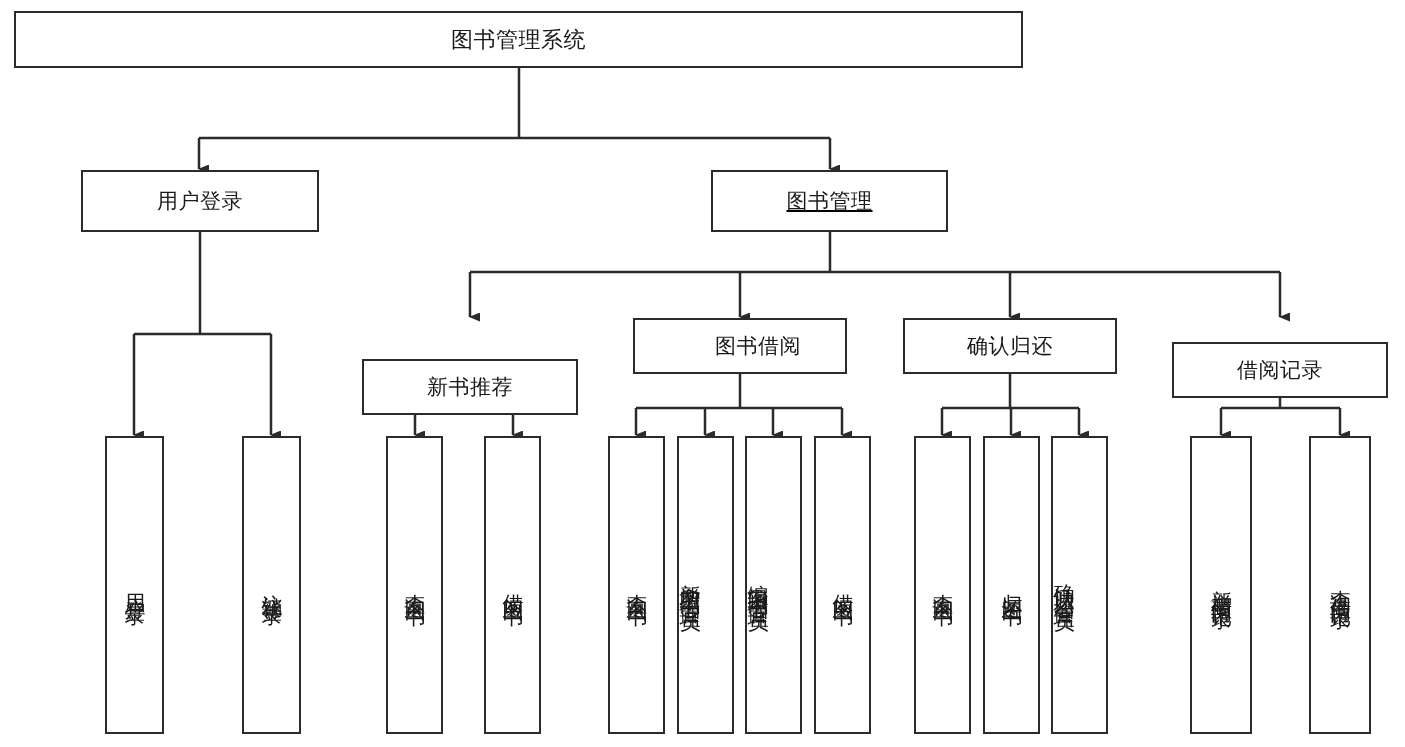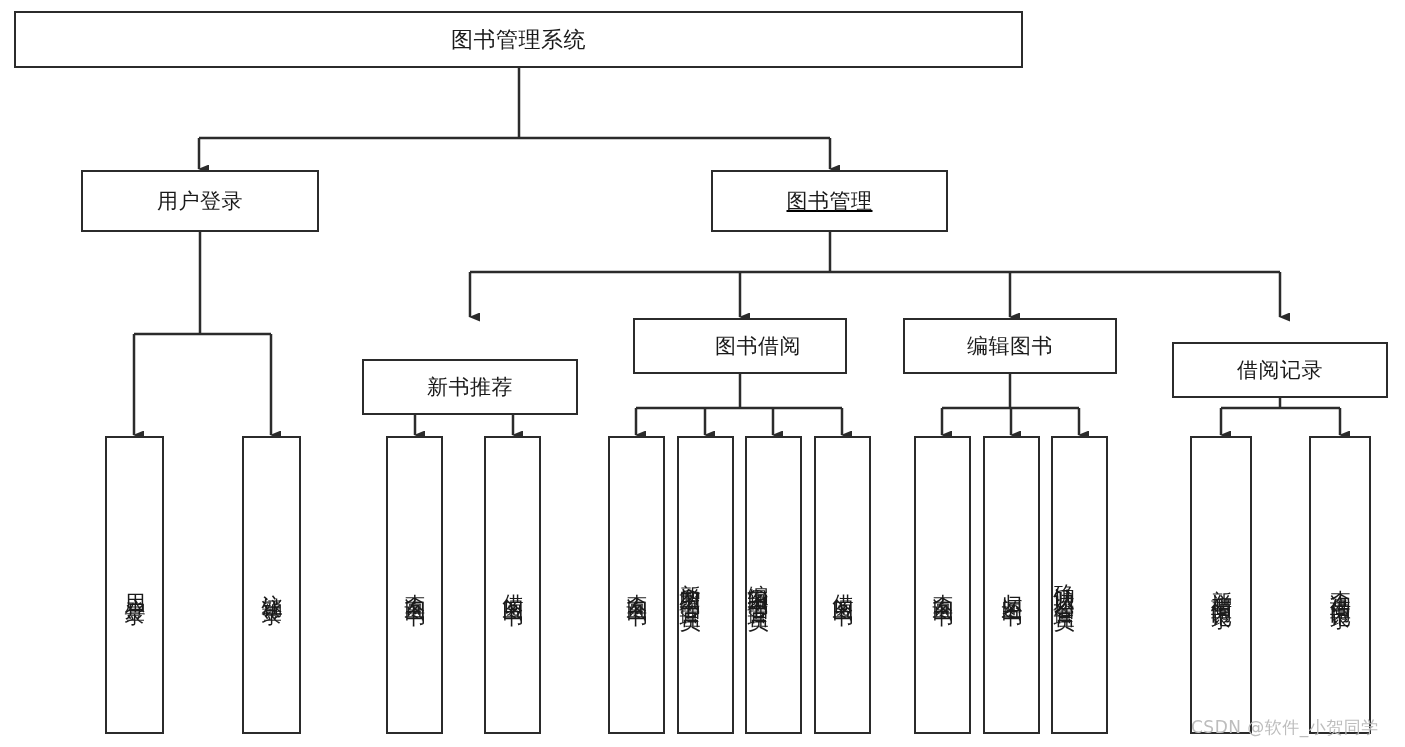--- a/index.html
+++ b/index.html
@@ -133,21 +133,21 @@
       <div class="node horiz" style="left: 711px; top: 170px; width: 237px; height: 62px; text-decoration: underline;">
         <span class="node-label">图书管理</span>
       </div>
       <div class="node horiz" style="left: 362px; top: 318px; width: 216px; height: 56px; margin-top: 41px;">
         <span class="node-label">新书推荐</span>
       </div>
       <div class="node horiz" style="left: 633px; top: 318px; width: 214px; height: 56px; padding-left: 36px;">
         <span class="node-label">图书借阅</span>
       </div>
       <div class="node horiz" style="left: 903px; top: 318px; width: 214px; height: 56px;">
-        <span class="node-label">编辑图书</span>
+        <span class="node-label">确认归还</span>
       </div>
       <div class="node horiz" style="left: 1172px; top: 318px; width: 216px; height: 56px; margin-top: 24px;">
         <span class="node-label">借阅记录</span>
       </div>
       <div class="node vert mid" style="left: 105px; top: 436px; width: 59px; height: 298px;">
         <span class="node-label">用户登录</span>
       </div>
       <div class="node vert mid" style="left: 242px; top: 436px; width: 59px; height: 298px;">
         <span class="node-label">注销登录</span>
       </div>
@@ -179,14 +179,13 @@
         <span class="node-label">确认归还（管理员）</span>
       </div>
       <div class="node vert mid" style="left: 1190px; top: 436px; width: 62px; height: 298px;">
         <span class="node-label">新增借阅记录</span>
       </div>
       <div class="node vert mid" style="left: 1309px; top: 436px; width: 62px; height: 298px;">
         <span class="node-label">查询借阅记录</span>
       </div>
     </div>
 
-  <div id="watermark" style="left: 1191px; top: 716px;">CSDN @软件_小贺同学</div>
 </div>
 
 </body></html>

